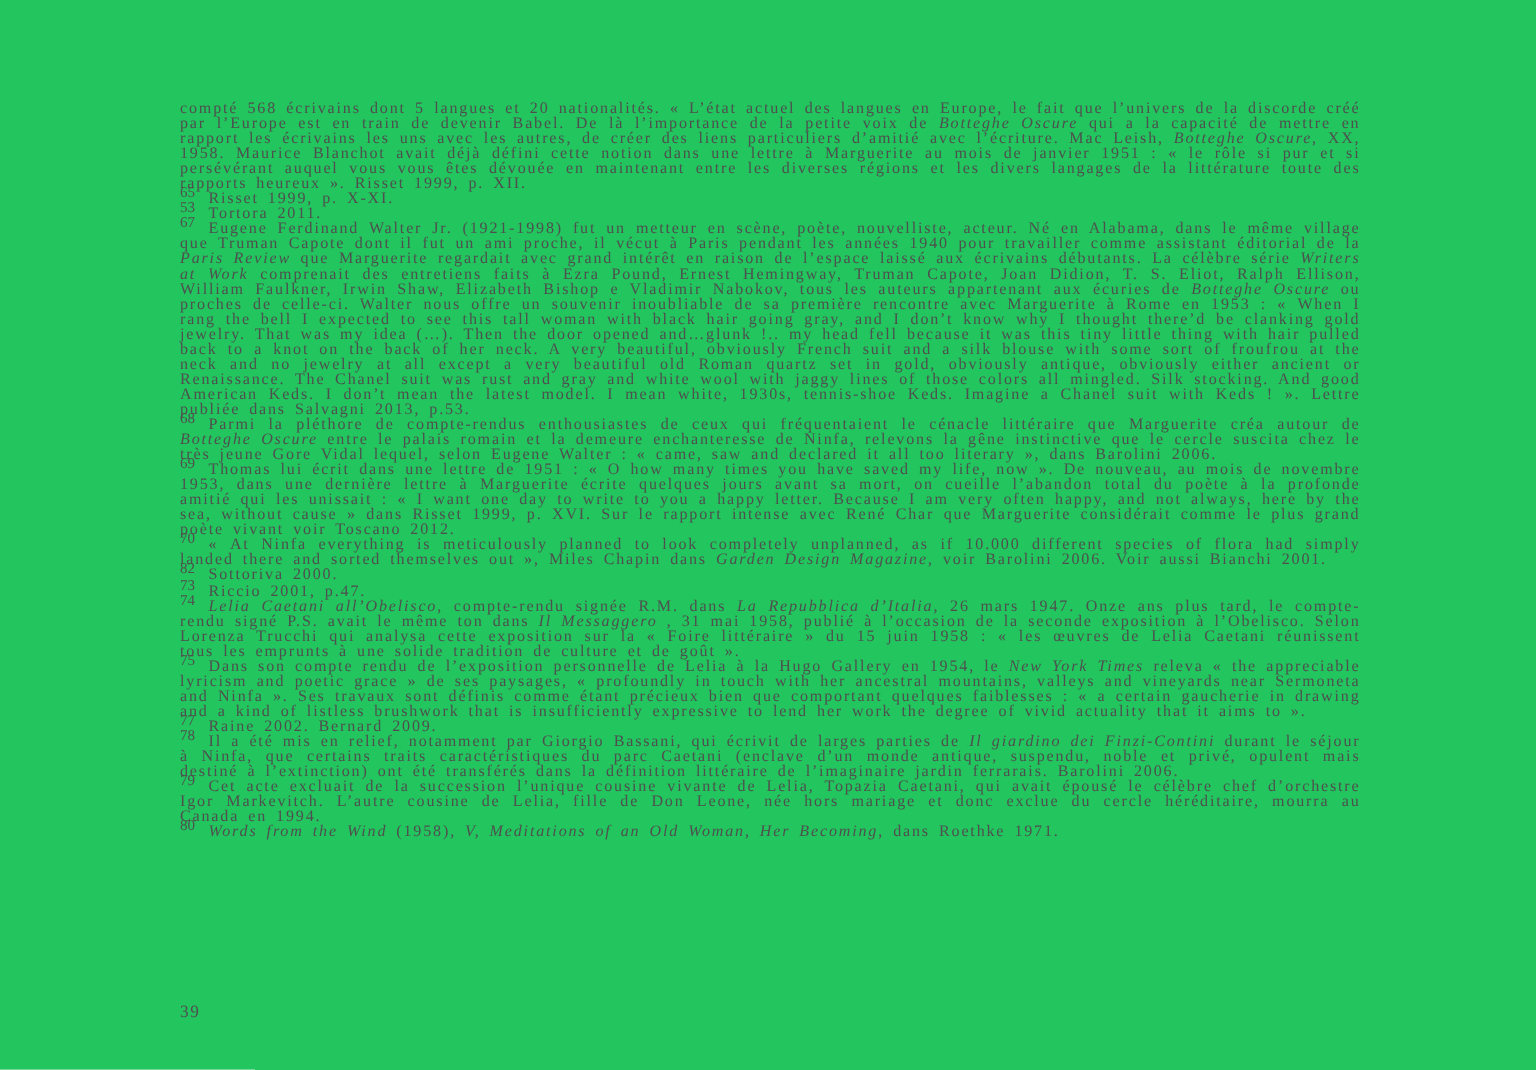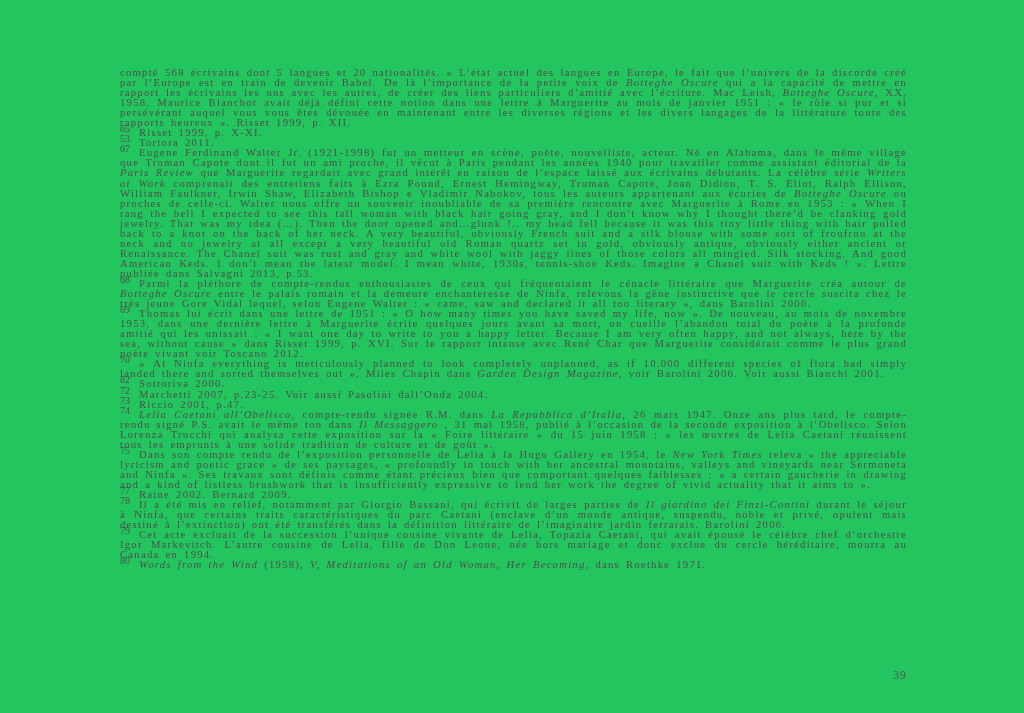--- a/index.html
+++ b/index.html
@@ -45,41 +45,40 @@
     margin-right: 9px;
   }
   .note i {
     font-style: italic;
   }
   .page-number {
     position: absolute;
     left: 120px;
     top: 669px;
     width: 787px;
-    text-align: right;
+    text-align: left;
     font-family: "Liberation Serif", "DejaVu Serif", serif;
     font-size: 11.5px;
     letter-spacing: 0.1em;
     color: #4f4f4f;
   }
 </style>
 </head>
 <body>
 
 <div class="page">
   <div class="text-block">
       <p class="note"><span>compté 568 écrivains dont 5 langues et 20 nationalités. «&nbsp;L’état actuel des langues en Europe, le fait que l’univers de la discorde créé par l’Europe est en train de devenir Babel. De là l’importance de la petite voix de </span><i>Botteghe Oscure</i><span> qui a la capacité de mettre en rapport les écrivains les uns avec les autres, de créer des liens particuliers d’amitié avec l’écriture. Mac Leish, </span><i>Botteghe Oscure</i><span>, XX, 1958. Maurice Blanchot avait déjà défini cette notion dans une lettre à Marguerite au mois de janvier 1951&nbsp;: «&nbsp;le rôle si pur et si persévérant auquel vous vous êtes dévouée en maintenant entre les diverses régions et les divers langages de la littérature toute des rapports heureux&nbsp;».  Risset 1999, p. XII.</span></p>
       <p class="note"><sup class="fn-num">65</sup><span>Risset 1999, p. X-XI.</span></p>
       <p class="note"><sup class="fn-num">53</sup><span>Tortora 2011.</span></p>
       <p class="note"><sup class="fn-num">67</sup><span>Eugene Ferdinand Walter Jr. (1921-1998) fut un metteur en scène, poète, nouvelliste, acteur. Né en Alabama, dans le même village que Truman Capote dont il fut un ami proche, il vécut à Paris pendant les années 1940 pour travailler comme assistant éditorial de la </span><i>Paris Review</i><span> que Marguerite regardait avec grand intérêt en raison de l’espace laissé aux écrivains débutants. La célèbre série </span><i>Writers at Work</i><span> comprenait des entretiens faits à Ezra Pound, Ernest Hemingway, Truman Capote, Joan Didion, T. S. Eliot, Ralph Ellison, William Faulkner, Irwin Shaw, Elizabeth Bishop e Vladimir Nabokov, tous les auteurs appartenant aux écuries de </span><i>Botteghe Oscure</i><span> ou proches de celle-ci. Walter nous offre un souvenir inoubliable de sa première rencontre avec Marguerite à Rome en 1953&nbsp;: «&nbsp;When I rang the bell I expected to see this tall woman with black hair going gray, and I don’t know why I thought there’d be clanking gold jewelry. That was my idea (…). Then the door opened and…glunk&nbsp;!.. my head fell because it was this tiny little thing with hair pulled back to a knot on the back of her neck. A very beautiful, obviously French suit and a silk blouse with some sort of froufrou at the neck and no jewelry at all except a very beautiful old Roman quartz set in gold, obviously antique, obviously either ancient or Renaissance. The Chanel suit was rust and gray and white wool with jaggy lines of those colors all mingled. Silk stocking. And good American Keds. I don’t mean the latest model. I mean white, 1930s, tennis-shoe Keds. Imagine a Chanel suit with Keds&nbsp;!&nbsp;». Lettre publiée dans Salvagni 2013, p.53.</span></p>
       <p class="note"><sup class="fn-num">68</sup><span>Parmi la pléthore de compte-rendus enthousiastes de ceux qui fréquentaient le cénacle littéraire que Marguerite créa autour de </span><i>Botteghe Oscure</i><span> entre le palais romain et la demeure enchanteresse de Ninfa, relevons la gêne instinctive que le cercle suscita chez le très jeune Gore Vidal lequel, selon Eugene Walter&nbsp;: «&nbsp;came, saw and declared it all too literary&nbsp;», dans Barolini 2006.</span></p>
       <p class="note"><sup class="fn-num">69</sup><span>Thomas lui écrit dans une lettre de 1951&nbsp;: «&nbsp;O how many times you have saved my life, now&nbsp;». De nouveau, au mois de novembre 1953, dans une dernière lettre à Marguerite écrite quelques jours avant sa mort, on cueille l’abandon total du poète à la profonde amitié qui les unissait&nbsp;: «&nbsp;I want one day to write to you a happy letter. Because I am very often happy, and not always, here by the sea, without cause&nbsp;» dans Risset 1999, p. XVI. Sur le rapport intense avec René Char que Marguerite considérait comme le plus grand poète vivant voir Toscano 2012.</span></p>
       <p class="note"><sup class="fn-num">70</sup><span>«&nbsp;At Ninfa everything is meticulously planned to look completely unplanned, as if 10.000 different species of flora had simply landed there and sorted themselves out&nbsp;», Miles Chapin dans </span><i>Garden Design Magazine</i><span>, voir Barolini 2006. Voir aussi Bianchi 2001.</span></p>
       <p class="note"><sup class="fn-num">82</sup><span>Sottoriva 2000.</span></p>
-      <p class="note"><sup class="fn-num">72</sup><span>Marchetti 2007, p.23-25. Voir aussi Pasolini dall’Onda 2004.</span></p>
       <p class="note"><sup class="fn-num">73</sup><span>Riccio 2001, p.47.</span></p>
       <p class="note"><sup class="fn-num">74</sup><i>Lelia Caetani all’Obelisco</i><span>, compte-rendu signée R.M. dans </span><i>La Repubblica d’Italia</i><span>, 26 mars 1947. Onze ans plus tard, le compte-rendu signé P.S. avait le même ton dans </span><i>Il Messaggero</i><span> , 31 mai 1958, publié à l’occasion de la seconde exposition à l’Obelisco. Selon Lorenza Trucchi qui analysa cette exposition sur la «&nbsp;Foire littéraire&nbsp;» du 15 juin 1958&nbsp;: «&nbsp;les œuvres de Lelia Caetani réunissent tous les emprunts à une solide tradition de culture et de goût&nbsp;».</span></p>
       <p class="note"><sup class="fn-num">75</sup><span>Dans son compte rendu de l’exposition personnelle de Lelia à la Hugo Gallery en 1954, le </span><i>New York Times</i><span> releva «&nbsp;the appreciable lyricism and poetic grace&nbsp;» de ses paysages, «&nbsp;profoundly in touch with her ancestral mountains, valleys and vineyards near Sermoneta and Ninfa&nbsp;». Ses travaux sont définis comme étant précieux bien que comportant quelques faiblesses&nbsp;: «&nbsp;a certain gaucherie in drawing and a kind of listless brushwork that is insufficiently expressive to lend her work the degree of vivid actuality that it aims to&nbsp;».</span></p>
       <p class="note"><sup class="fn-num">77</sup><span>Raine 2002. Bernard 2009.</span></p>
       <p class="note"><sup class="fn-num">78</sup><span>Il a été mis en relief, notamment par Giorgio Bassani, qui écrivit de larges parties de </span><i>Il giardino dei Finzi-Contini</i><span> durant le séjour à Ninfa, que certains traits caractéristiques du parc Caetani (enclave d’un monde antique, suspendu, noble et privé, opulent mais destiné à l’extinction) ont été transférés dans la définition littéraire de l’imaginaire jardin ferrarais. Barolini 2006.</span></p>
       <p class="note"><sup class="fn-num">79</sup><span>Cet acte excluait de la succession l’unique cousine vivante de Lelia, Topazia Caetani, qui avait épousé le célèbre chef d’orchestre Igor Markevitch. L’autre cousine de Lelia, fille de Don Leone, née hors mariage et donc exclue du cercle héréditaire, mourra au Canada en 1994.</span></p>
       <p class="note"><sup class="fn-num">80</sup><i>Words from the Wind</i><span> (1958), </span><i>V, Meditations of an Old Woman, Her Becoming</i><span>, dans Roethke 1971.</span></p>
     </div>
   <div class="page-number">39</div>
 </div>

